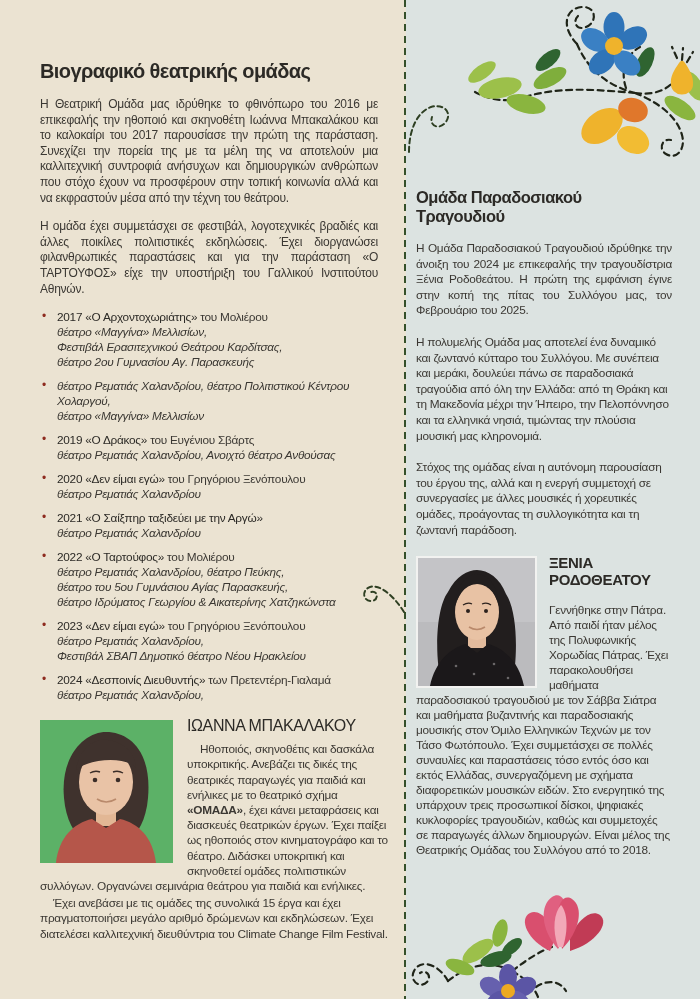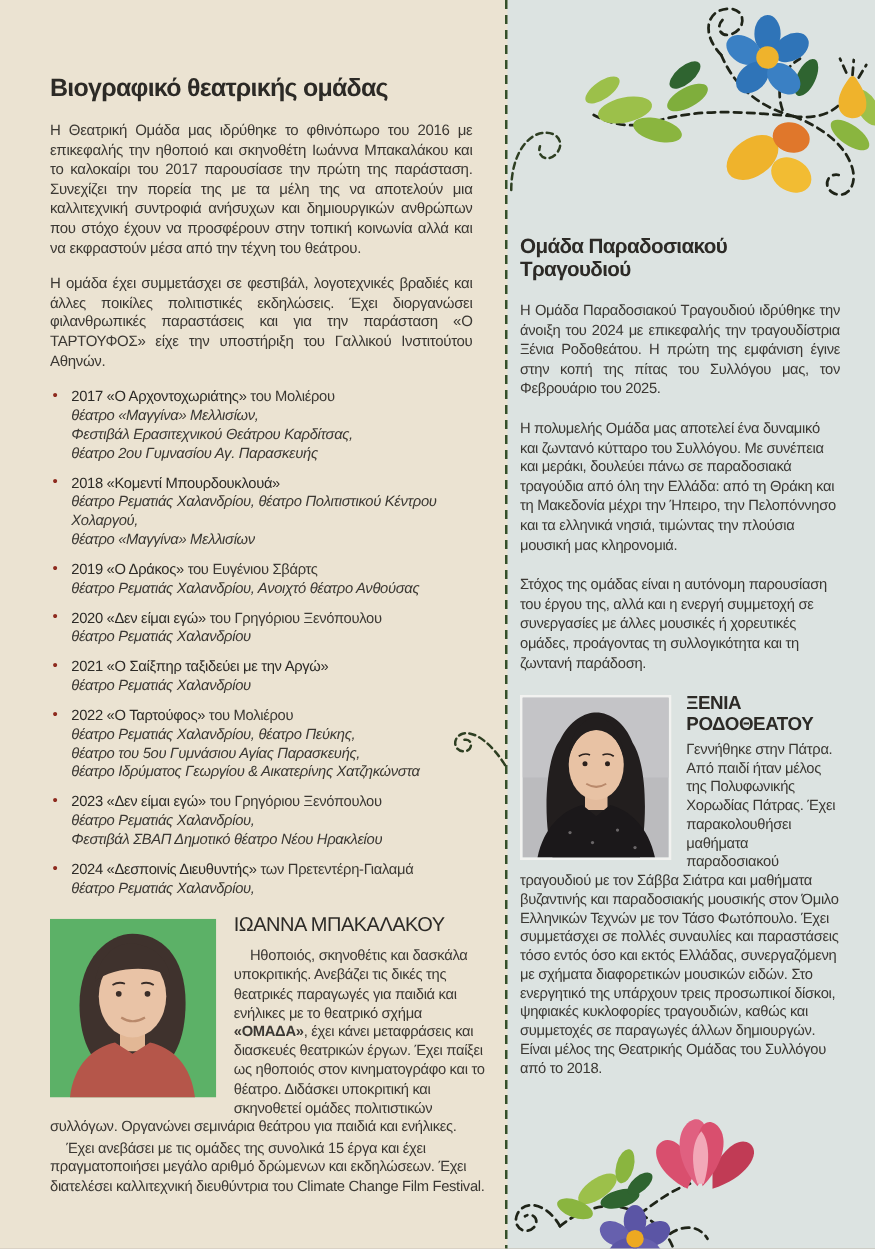--- a/index.html
+++ b/index.html
@@ -31,21 +31,21 @@
   .photo{float:left;margin:2px 14px 4px 0;display:block;}
   .bio-name{font-size:16px;font-weight:normal;color:#2c2a26;letter-spacing:-0.4px;margin:6px 0 9px 0;}
   .bio p{margin:0 0 2px 0;text-indent:13px;line-height:15.2px;}
   
   .right-content{position:relative;z-index:2;padding:188px 28px 0 22px;font-size:11.8px;}
   .right-title{font-size:16.5px;font-weight:bold;color:#2c2a26;letter-spacing:-0.5px;margin:0 0 15px 0;}
   .rpara{line-height:15.6px;margin:0 0 16px 0;}
   .rpara.just{text-align:justify;}
   .bio2{margin-top:4px;line-height:15px;}
   .bio2 .photo{margin:2px 12px 4px 0;border:2px solid #f2f2f0;}
-  .bio2-name{font-size:15px;font-weight:bold;color:#2c2a26;line-height:17px;letter-spacing:-0.3px;margin:2px 0 4px 0;padding-left:35px;}
+  .bio2-name{font-size:15px;font-weight:bold;color:#2c2a26;line-height:17px;letter-spacing:-0.3px;margin:2px 0 15px 0;padding-left:35px;}
   .orn{position:absolute;z-index:1;}
 </style>
 </head>
 <body>
 
 <div class="page">
 
   <div class="col-right"></div>
 
   <svg class="orn" style="top:0;right:0" width="270" height="175" viewBox="0 0 270 175">
@@ -129,21 +129,20 @@
         <div class="show">
           <span class="bullet">•</span>
           <div><span class="show-title">2017 «Ο Αρχοντοχωριάτης»</span><span class="show-suffix"> του Μολιέρου</span></div>
           <div class="venue">θέατρο «Μαγγίνα» Μελλισίων,</div>
           <div class="venue">Φεστιβάλ Ερασιτεχνικού Θεάτρου Καρδίτσας,</div>
           <div class="venue">θέατρο 2ου Γυμνασίου Αγ. Παρασκευής</div>
         </div>
 
         <div class="show">
           <span class="bullet">•</span>
-          <div><span class="show-title">2018 «Κομεντί Μπουρδουκλουά»</span><span class="show-suffix"></span></div>
           <div class="venue">θέατρο Ρεματιάς Χαλανδρίου, θέατρο Πολιτιστικού Κέντρου Χολαργού,</div>
           <div class="venue">θέατρο «Μαγγίνα» Μελλισίων</div>
         </div>
 
         <div class="show">
           <span class="bullet">•</span>
           <div><span class="show-title">2019 «Ο Δράκος»</span><span class="show-suffix"> του Ευγένιου Σβάρτς</span></div>
           <div class="venue">θέατρο Ρεματιάς Χαλανδρίου, Ανοιχτό θέατρο Ανθούσας</div>
         </div>
 

